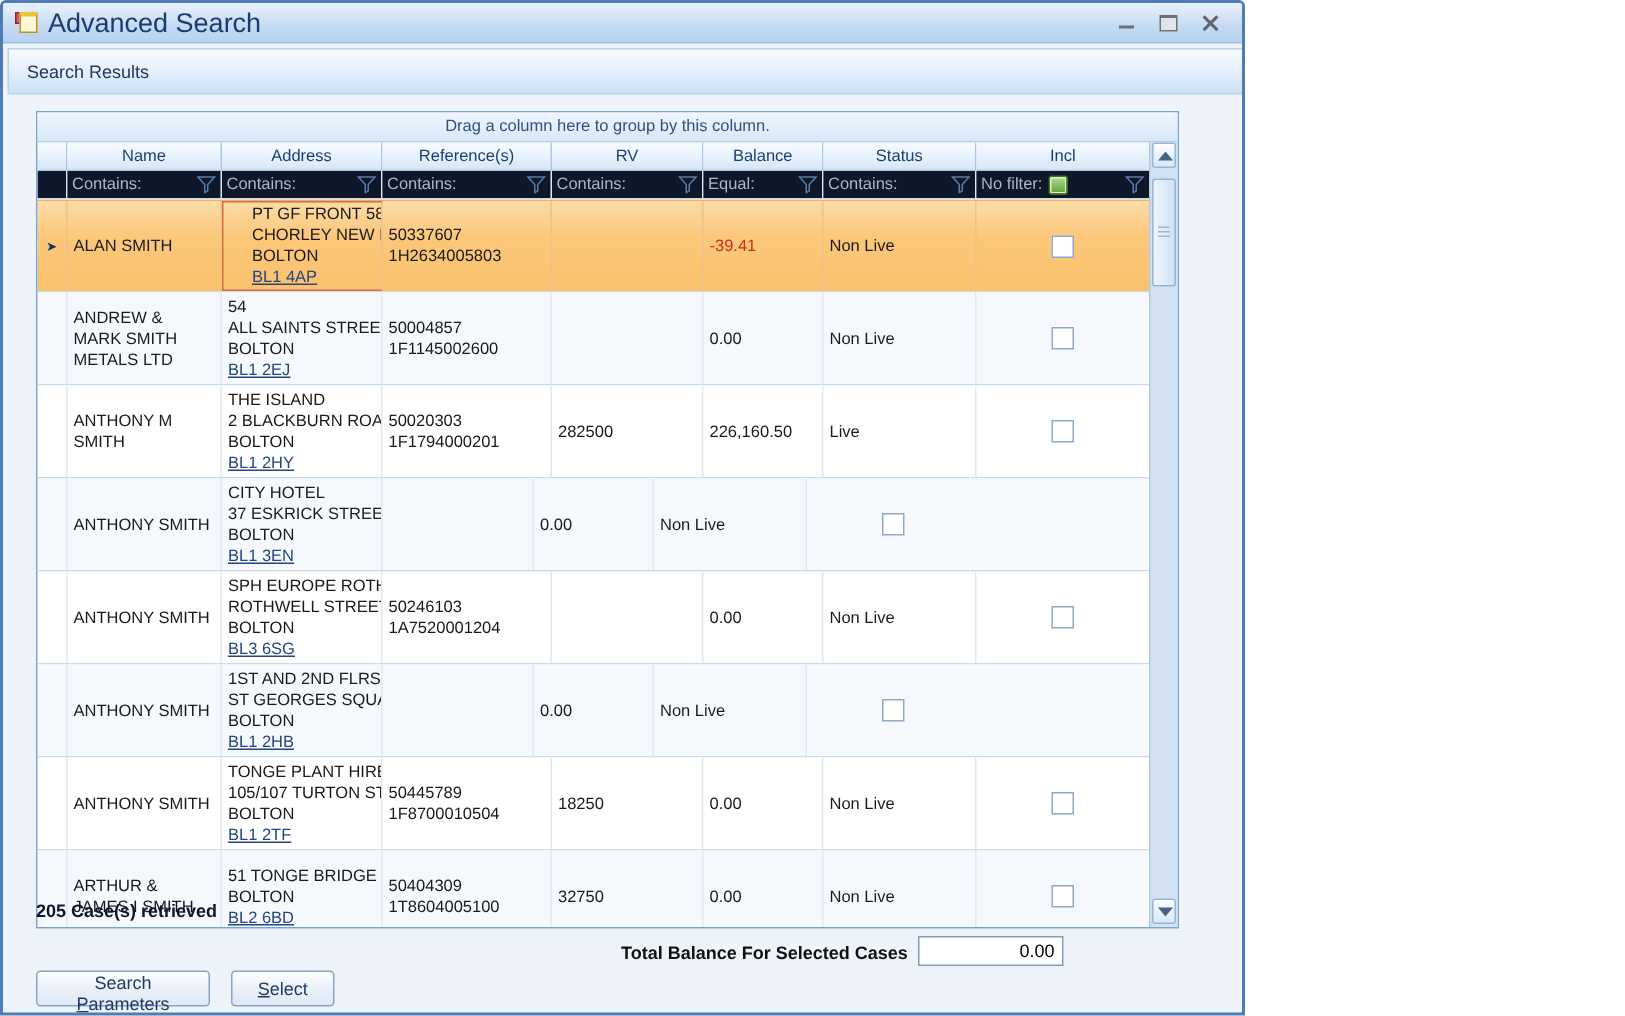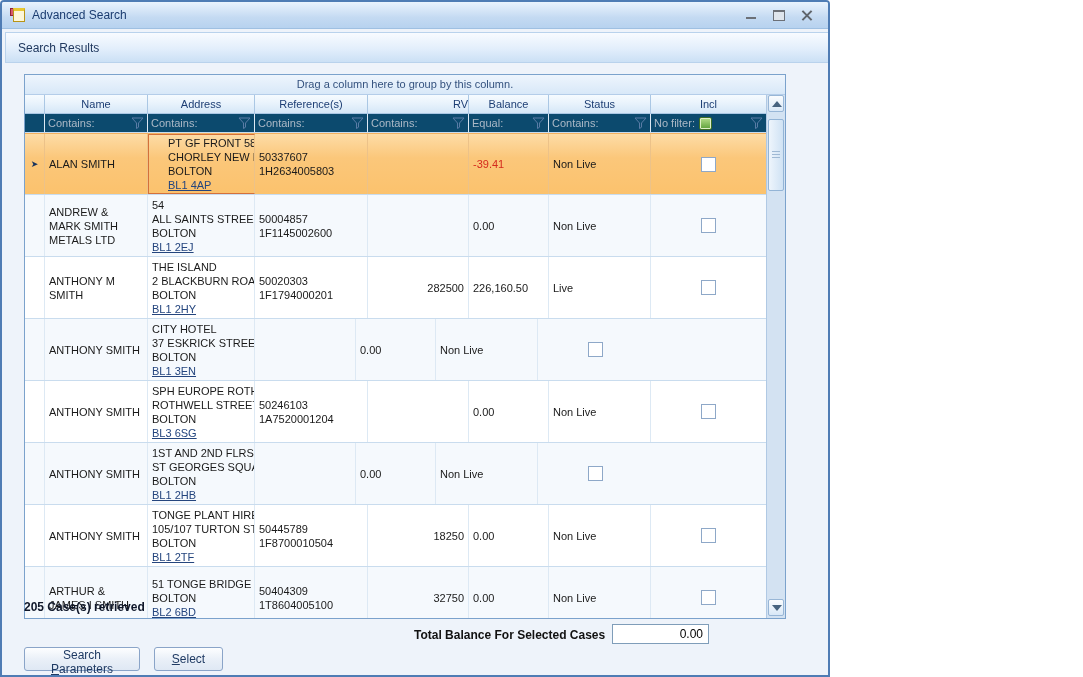--- a/index.html
+++ b/index.html
@@ -8,21 +8,21 @@
     border:2px solid #4f7cb4;border-radius:4px 4px 0 0;overflow:hidden;}
   
   .titlebar{position:absolute;left:0;top:0;width:100%;height:27px;
     background:linear-gradient(#eaf3fd,#c4daf2 60%,#b7d2ef);border-bottom:1px solid #9fc0e2;
     display:flex;align-items:center;padding:0 8px;box-sizing:border-box;}
   .app-icon{position:relative;width:15px;height:14px;margin-right:7px;}
   .app-icon .win{position:absolute;right:0;bottom:0;width:10px;height:10px;background:#fdf6d8;
     border:1px solid #b89416;border-top:3px solid #e8c832;}
   .app-icon .sq{position:absolute;left:0;top:0;width:6px;height:6px;background:#d8576d;
     border:1px solid #8e2238;}
-  .title{color:#1b3c70;font-size:12px;}
+  .title{color:#1b3c70;font-size:18px;}
   .win-controls{margin-left:auto;display:flex;gap:14px;align-items:center;margin-right:6px;}
   .wc{width:14px;height:12px;position:relative;cursor:default;}
   .wc-min::after{content:"";position:absolute;left:2px;right:2px;bottom:2px;height:2px;background:#6c7077;}
   .wc-max::after{content:"";position:absolute;left:1px;top:1px;width:10px;height:8px;
     border:1px solid #6c7077;border-top:2px solid #6c7077;background:#dfe5ec;}
   .wc-close::before,.wc-close::after{content:"";position:absolute;left:6px;top:0;width:2px;height:13px;background:#5f646b;}
   .wc-close::before{transform:rotate(45deg);}
   .wc-close::after{transform:rotate(-45deg);}
   
   .tabband{position:absolute;left:3px;top:30px;width:916px;height:31px;
@@ -34,35 +34,35 @@
     border:1px solid #7ba2cc;box-sizing:border-box;}
   .groupbar{height:19px;background:linear-gradient(#eef5fd,#d8e8f8);border-bottom:1px solid #b4cde9;
     color:#33517e;font-size:11px;text-align:center;line-height:19px;}
   .grid-body{display:flex;height:calc(100% - 20px);}
   .grid-main{width:741px;overflow:hidden;}
   .hrow{display:flex;height:19px;}
   .hcell{background:linear-gradient(#f6fbff,#e9f3fc 45%,#d5e7f7);border-right:1px solid #aac7e4;
     border-bottom:1px solid #aac7e4;color:#1d3e74;font-size:11px;text-align:center;line-height:18px;
     box-sizing:border-box;overflow:hidden;white-space:nowrap;}
   .frow{display:flex;height:18px;border-bottom:1px solid #c9dcee;}
-  .fcell{background:#0c4a6e;border-right:1px solid #dde9f4;box-sizing:border-box;display:flex;
+  .fcell{background:#0f172a;border-right:1px solid #dde9f4;box-sizing:border-box;display:flex;
     align-items:center;padding:0 3px;overflow:hidden;}
   .flabel{color:#abb8c6;font-size:11px;white-space:nowrap;}
   .fspacer{flex:1;}
   .green-ico{width:11px;height:11px;border:1px solid #3e6e27;border-radius:2px;
     background:linear-gradient(#b5dd8a,#5ea13a);margin-left:4px;box-shadow:inset 0 0 0 1px #dff0c8;}
   .rows{overflow:hidden;height:calc(100% - 37px);}
   .row{display:flex;height:62px;box-sizing:border-box;border-bottom:1px solid #c9dcee;background:#ffffff;}
   .row.alt{background:#f5f9fd;}
   .row.selected{background:linear-gradient(#fddca7,#fbc77a 40%,#fbc26d);border-top:1px solid #f2b05e;}
   .cell{box-sizing:border-box;border-right:1px solid #dde9f4;padding:2px 4px;overflow:hidden;
     font-size:11px;color:#1a1a1a;display:flex;flex-direction:column;justify-content:center;}
   .row.selected .cell{border-right-color:#ecc289;}
   .c0{width:20px;}.c1{width:103px;}.c2{width:107px;}.c3{width:113px;}
-  .c4{width:101px;text-align:right;}.c5{width:80px;}.c6{width:102px;}.c7{width:115px;border-right:none;}
+  .c4{width:101px;}.c5{width:80px;}.c6{width:102px;}.c7{width:115px;border-right:none;}
   .cell div{line-height:14px;white-space:nowrap;}
   .cell .wrap{white-space:normal;line-height:14px;}
   .indicator{align-items:center;padding:0;color:#16335f;font-size:9px;}
   .addr-cell.focused{border:1px solid #d4703a;padding:1px 19px;}
   .pcode{color:#24457e;text-decoration:underline;cursor:pointer;}
   .neg{color:#d42a1e;}
   .cb{width:13px;height:13px;background:#ffffff;border:1px solid #8ea8c8;align-self:center;cursor:pointer;}
   
   .vscroll{width:19px;background:#d3e2f2;border-left:1px solid #b0c9e4;position:relative;box-sizing:border-box;}
   .sbtn{position:absolute;left:1px;width:16px;height:17px;background:linear-gradient(#fafcfe,#d9e8f7);

